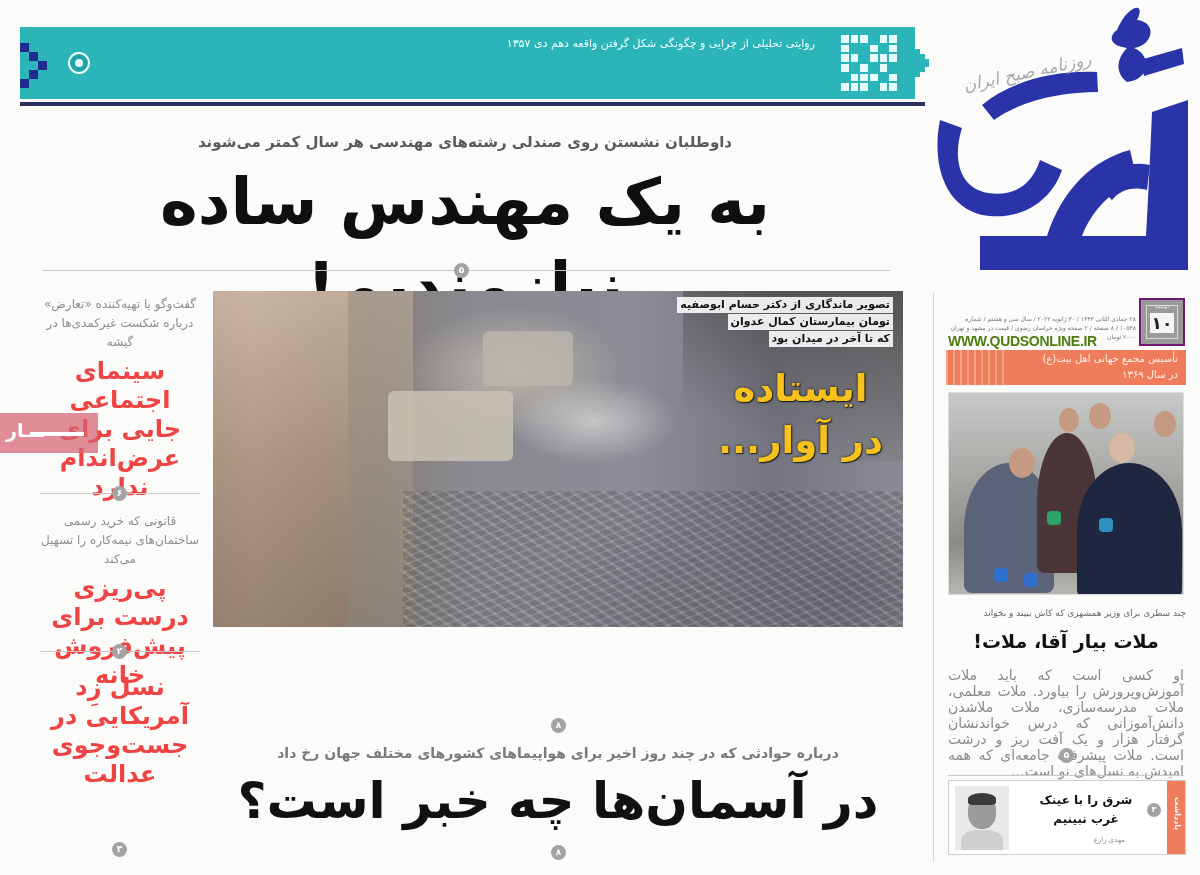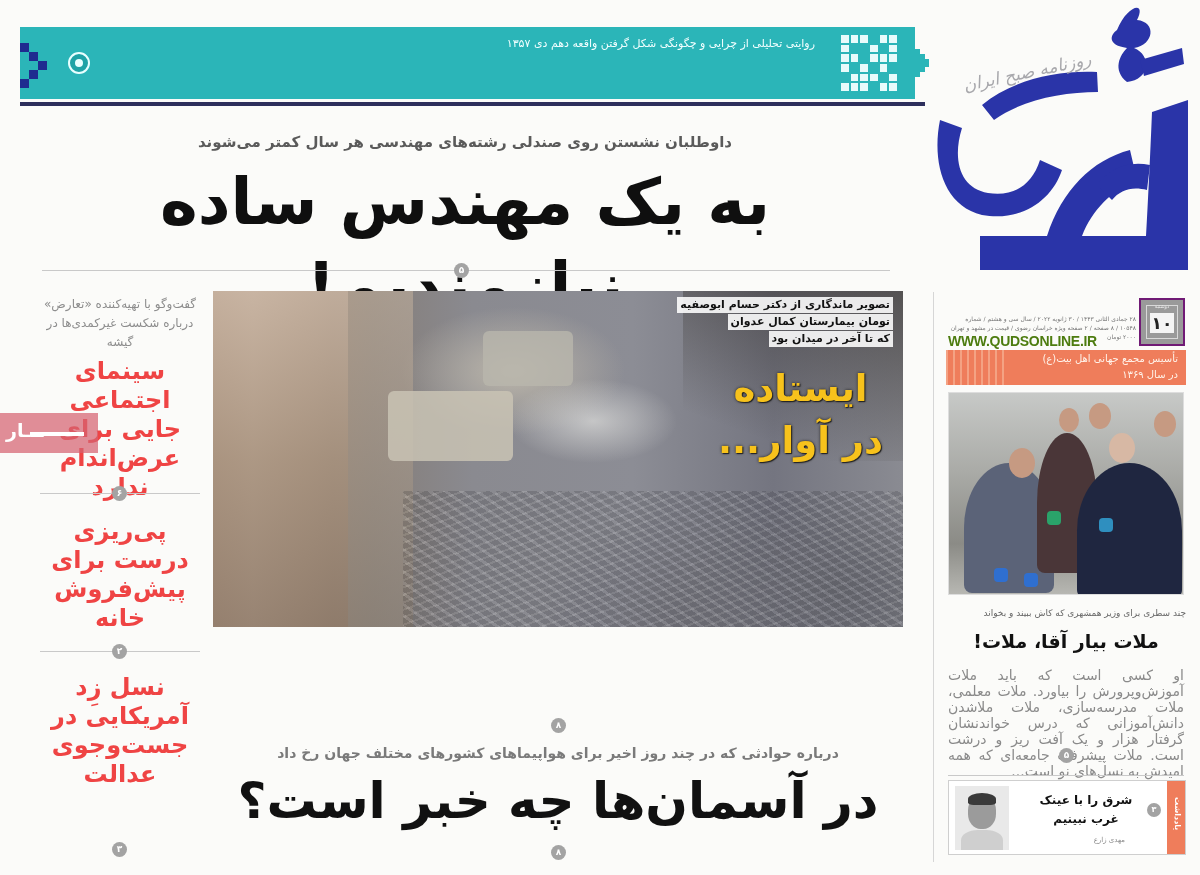--- a/index.html
+++ b/index.html
@@ -208,20 +208,21 @@
 
 <div class="col-left">
   <div class="story" style="top:5px;">
     <div class="kick">گفت‌وگو با تهیه‌کننده «تعارض» درباره شکست غیرکمدی‌ها در گیشه</div>
     <div class="head">سینمای اجتماعی جایی برای عرض‌اندام ندارد</div>
   </div>
   <div class="rule" style="left:0; top:203px; width:160px;"></div>
   <div class="page-dot" style="left:72px; top:196px;">۶</div>
 
   <div class="story" style="top:222px;">
+    <div class="kick">قانونی که خرید رسمی ساختمان‌های نیمه‌کاره را تسهیل می‌کند</div>
     <div class="head">پی‌ریزی درست برای پیش‌فروش خانه</div>
   </div>
   <div class="rule" style="left:0; top:361px; width:160px;"></div>
   <div class="page-dot" style="left:72px; top:354px;">۲</div>
 
   <div class="story" style="top:378px;">
     <div class="head">نسل زِد آمریکایی در جست‌وجوی عدالت</div>
   </div>
   <div class="page-dot" style="left:72px; top:552px;">۳</div>
 </div>

